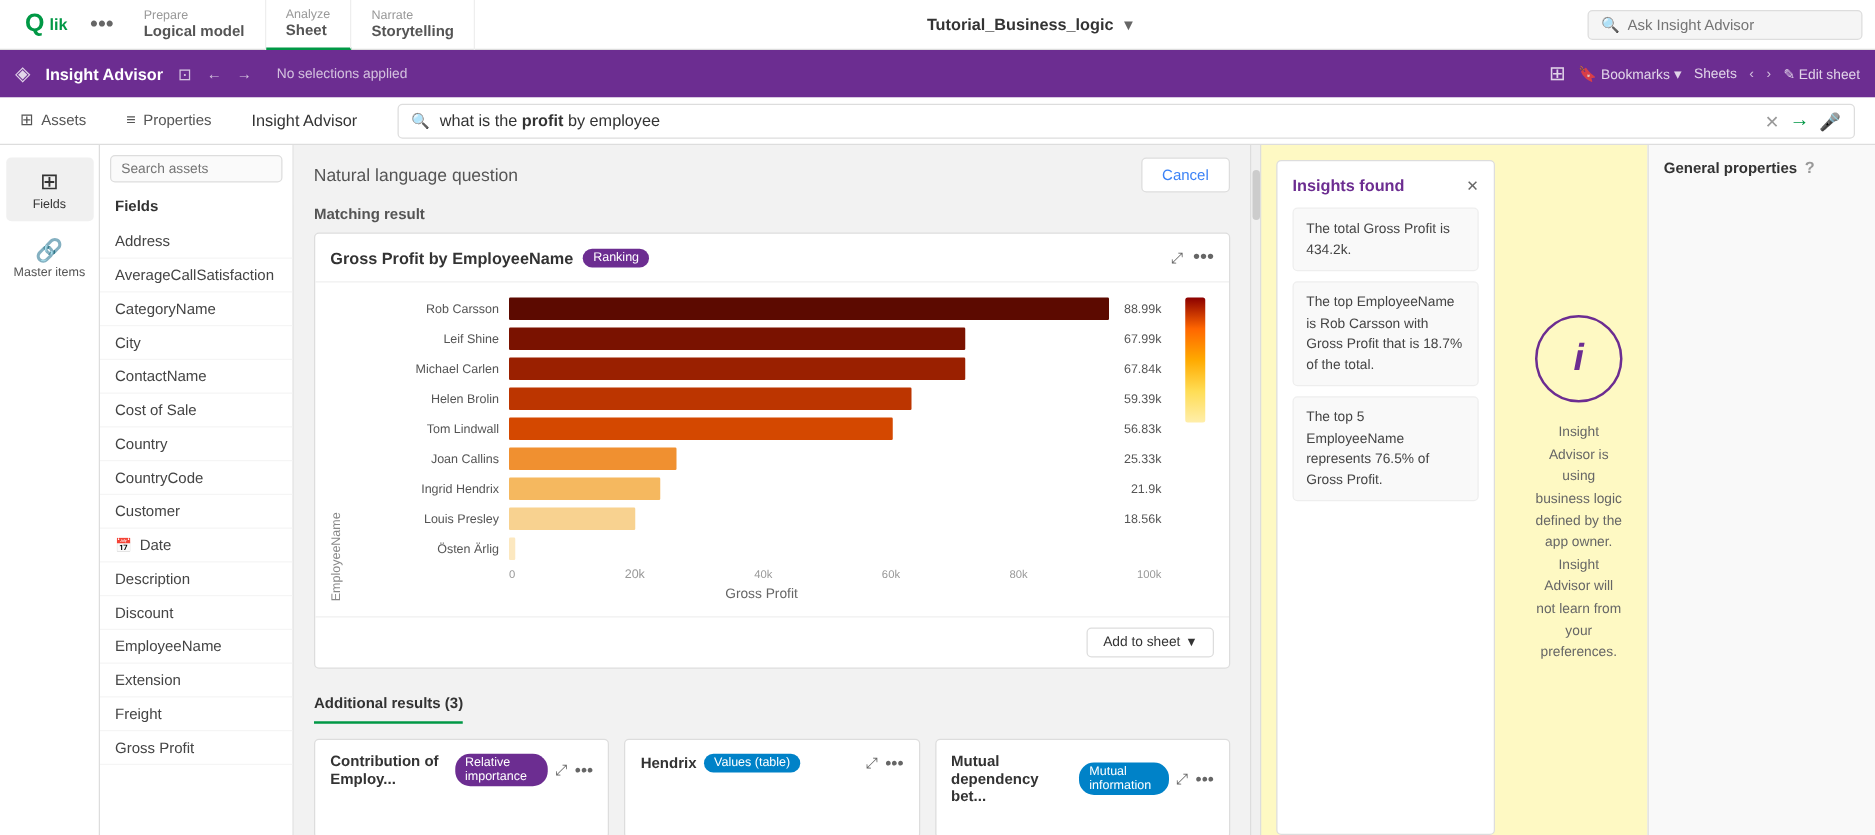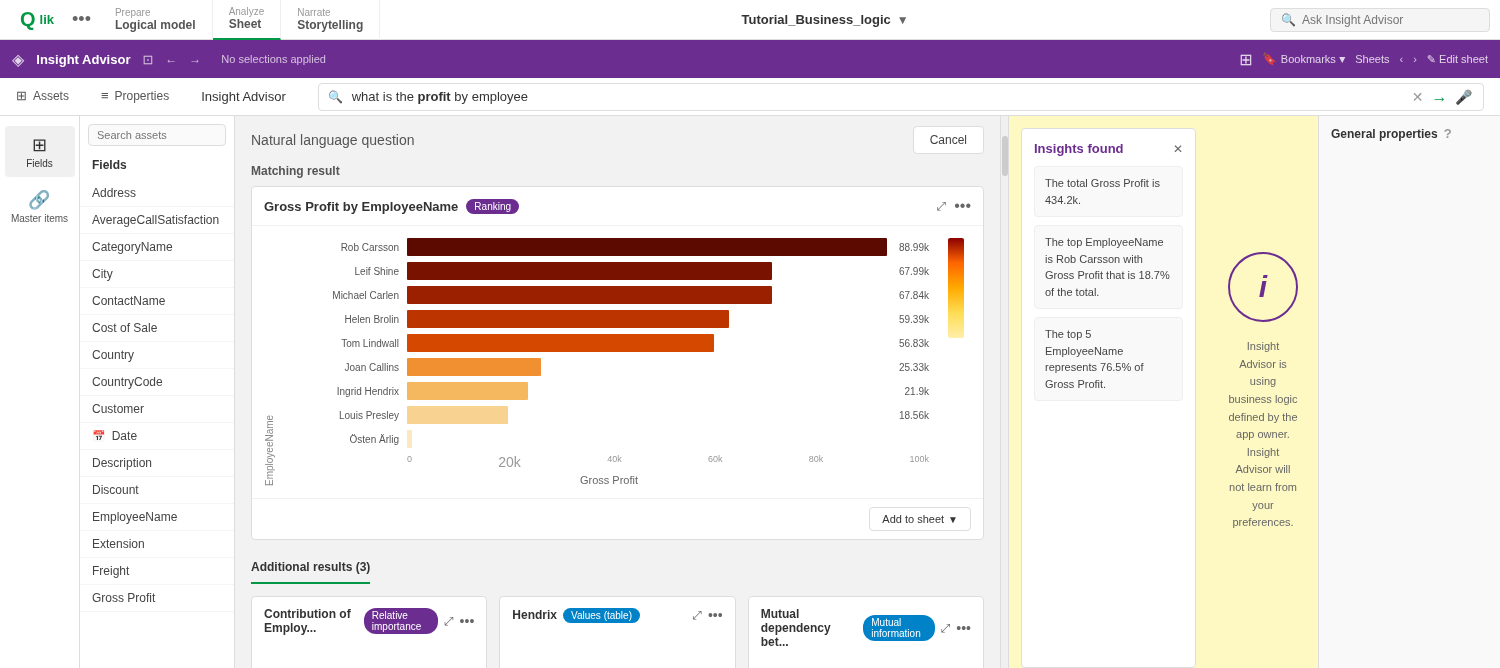--- a/index.html
+++ b/index.html
@@ -101,21 +101,21 @@
     }
 
     
     .nlq-header {
       display: flex; align-items: center; justify-content: space-between;
       padding: 10px 16px; background: #f2f2f2;
     }
     .nlq-title { font-size: 14px; color: #555; font-weight: 400; }
     .cancel-btn {
       background: #fff; border: 1px solid #ddd; border-radius: 4px;
-      padding: 6px 16px; font-size: 12px; cursor: pointer; color: #404040;
+      padding: 6px 16px; font-size: 12px; cursor: pointer; color: #3b82f6;
     }
 
     
     .chart-container-wrapper { flex: 1; overflow-y: auto; padding: 0 16px 16px; }
 
     .matching-result-label { font-size: 12px; color: #555; margin-bottom: 8px; font-weight: 700; }
 
     .chart-card {
       background: #fff; border: 1px solid #ddd; border-radius: 4px;
       padding: 0; margin-bottom: 12px;
@@ -429,21 +429,21 @@
               <div class="bar-row">
                 <div class="bar-label">Östen Ärlig</div>
                 <div class="bar-track">
                   <div class="bar-fill" style="width:1%;background:#fce8c0;"></div>
                 </div>
                 <div class="bar-value"></div>
               </div>
 
               <div style="display:flex;justify-content:space-between;padding-left:118px;margin-top:4px;">
                 <span style="font-size:9px;color:#999;">0</span>
-                <span style="font-size:14px;color:#999;">20k</span>
+                <span style="font-size:10px;color:#999;">20k</span>
                 <span style="font-size:9px;color:#999;">40k</span>
                 <span style="font-size:9px;color:#999;">60k</span>
                 <span style="font-size:9px;color:#999;">80k</span>
                 <span style="font-size:9px;color:#999;">100k</span>
               </div>
               <div class="chart-x-label">Gross Profit</div>
             </div>
           </div>
 
           <div style="display:flex;flex-direction:column;align-items:center;width:30px;">

